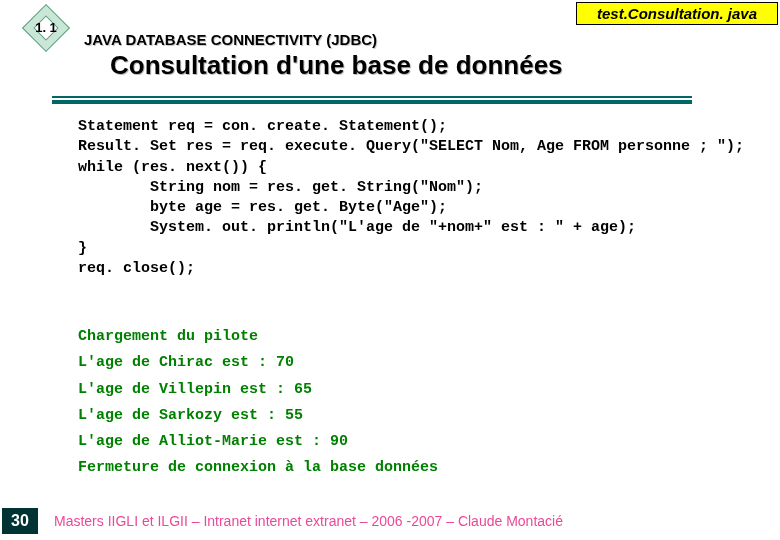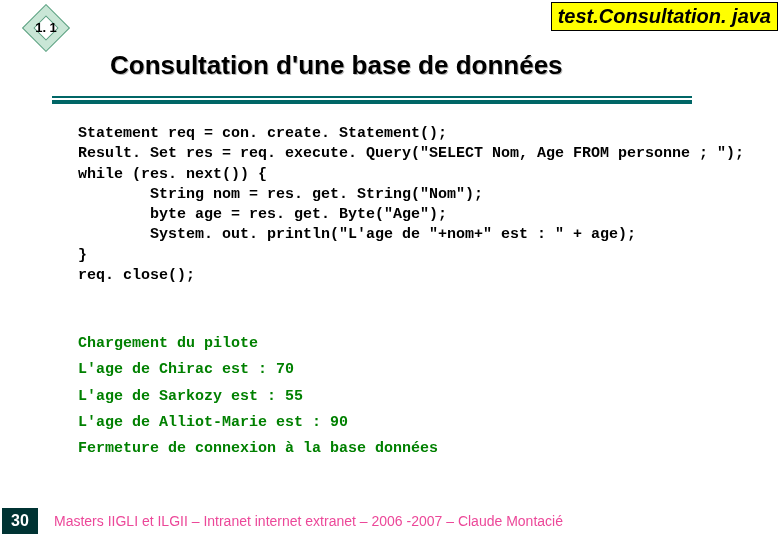--- a/index.html
+++ b/index.html
@@ -61,28 +61,28 @@
     color: #000;
     margin-left: 18px;
     text-shadow: 1px 1px 0 #ccc;
   }
   .file-tag {
     position: absolute;
     right: 2px;
     top: 2px;
     background: #ffff00;
     border: 1px solid #000;
-    padding: 2px 6px;
-    font-size: 20px;
+    padding: 2px 20px;
+    font-size: 15px;
     font-weight: bold;
     font-style: italic;
     color: #000;
   }
   .title-block {
-    margin: 2px 0 15px 110px;
+    margin: 2px 0 8px 110px;
   }
   .title {
     font-size: 26px;
     font-weight: bold;
     color: #000;
     text-shadow: 1px 1px 0 #bbb;
   }
   .underline-stack {
     margin-top: 4px;
     width: 640px;
@@ -141,20 +141,21 @@
 </style>
 </head>
 <body>
 
 <div class="header-row">
   <div class="bullet-outer">
     <div class="diamond-outer"></div>
     <div class="diamond-inner"></div>
     <div class="section-num">1. 1</div>
   </div>
+  <div class="breadcrumb">JAVA DATABASE CONNECTIVITY (JDBC)</div>
   <div class="file-tag">test.Consultation. java</div>
 </div>
 
 <div class="title-block">
   <div class="title">Consultation d'une base de données</div>
 </div>
 <div class="underline-stack" style="top:92px;">
   <div class="line1"></div>
   <div class="line2"></div>
 </div>
@@ -164,20 +165,21 @@
 Result. Set res = req. execute. Query("SELECT Nom, Age FROM personne ; ");
 while (res. next()) {
         String nom = res. get. String("Nom");
         byte age = res. get. Byte("Age");
         System. out. println("L'age de "+nom+" est : " + age);
 }
 req. close();</div>
   <div class="output-block">
     <div>Chargement du pilote</div>
     <div>L'age de Chirac est : 70</div>
+    <div>L'age de Villepin est : 65</div>
     <div>L'age de Sarkozy est : 55</div>
     <div>L'age de Alliot-Marie est : 90</div>
     <div>Fermeture de connexion à la base données</div>
   </div>
 </div>
 
 <div class="footer">
   <div class="page-num">30</div>
   <div class="footer-text">Masters IIGLI et ILGII – Intranet internet extranet – 2006 -2007 – Claude Montacié</div>
 </div>

